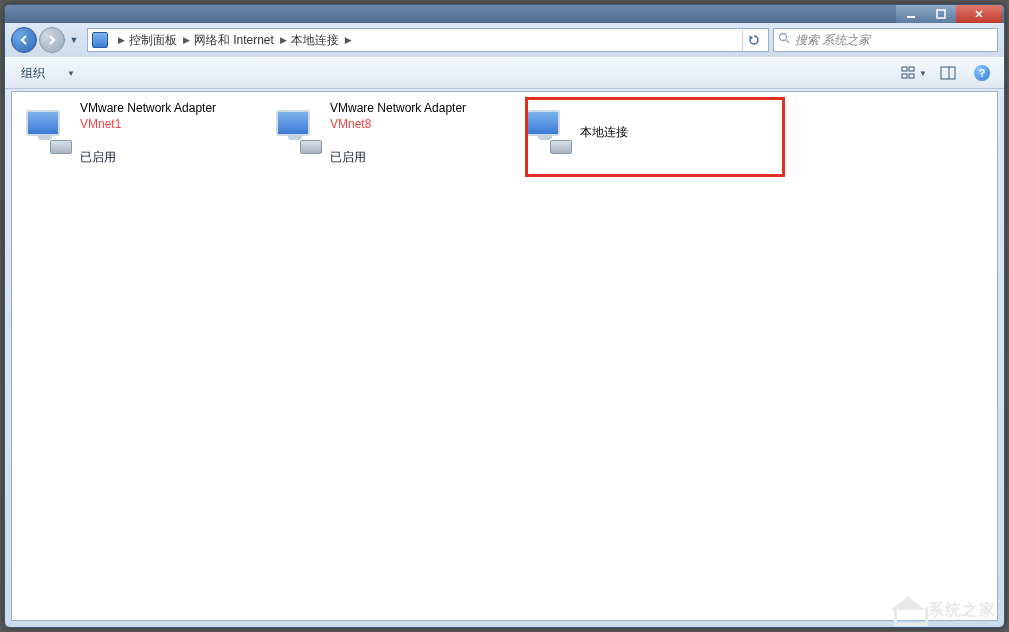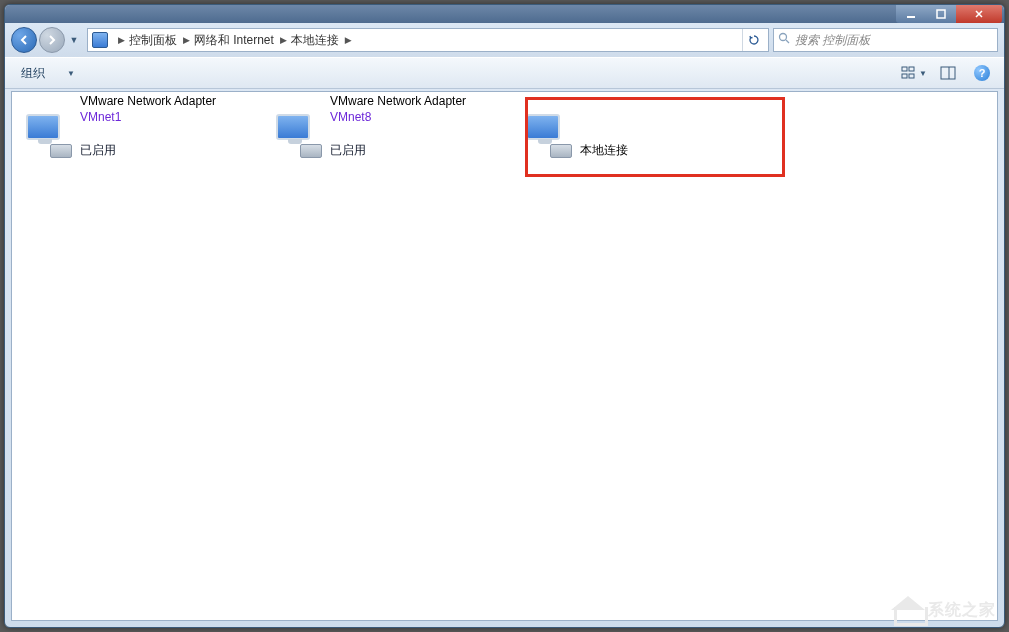--- a/index.html
+++ b/index.html
@@ -74,39 +74,39 @@
   .tb-iconbtn { width:28px; height:22px; display:flex; align-items:center; justify-content:center; border:1px solid transparent;}
   .help-icon{ width:16px; height:16px; border-radius:50%; background: radial-gradient(circle at 30% 30%, #8fc7ff,#2b7fd6); color:#fff; font-size:11px; display:flex; align-items:center; justify-content:center; font-weight:bold;}
 
   
   .content {
     position:absolute; left:6px; right:6px; top:86px; bottom:6px;
     background:#fff; border:1px solid #9bb0c8;
   }
   .items { display:flex; flex-wrap:wrap; padding:10px 6px; gap:0;}
   .item {
-    width: 250px; height: 60px; display:flex; align-items:flex-end;
+    width: 250px; height: 60px; display:flex; align-items:center;
     padding:4px 6px; font-size:12px; position:relative;
   }
   .item-icon {
     width:48px; height:44px; margin-right:8px; position:relative; flex-shrink:0;
   }
   .monitor {
     position:absolute; left:2px; top:0; width:34px; height:26px;
     background:linear-gradient(#7fb3ef,#3a7bd5); border:2px solid #d0dbe7;
     border-radius:3px;
   }
   .monitor::after{ content:""; position:absolute; bottom:-6px; left:10px; width:14px; height:5px; background:#c6d1dd; border-radius:0 0 3px 3px;}
   .nic {
     position:absolute; right:0; bottom:0; width:22px; height:14px;
     background:linear-gradient(#d7dee6,#a9b5c2); border:1px solid #8a98aa; border-radius:2px;
   }
   .item-text { line-height:16px; }
   .item-line1 { color:#000; }
-  .item-line2 { color:#6d28d9; }
+  .item-line2 { color:#ef4444; }
   .item-line3 { color:#0f172a;margin-top:17px; }
   .highlight-box{
     position:absolute; border:3px solid #e03020;
     left:520px; top:92px; width:260px; height:80px; pointer-events:none;
   }
 
   
   .watermark{
     position:absolute; right:8px; bottom:4px; font-size:16px; color:#e9e9e9;
     display:flex; align-items:center; gap:4px; font-weight:bold; letter-spacing:1px;
@@ -181,21 +181,21 @@
       </div>
     </div>
 
     <div class="searchbox">
       <span class="search-icon">
         <svg width="13" height="13" viewBox="0 0 13 13">
             <circle cx="5" cy="5" r="3.5" fill="none" stroke="#8aa3bd" stroke-width="1.3"></circle>
             <line x1="8" y1="8" x2="11" y2="11" stroke="#8aa3bd" stroke-width="1.3"></line>
           </svg>
       </span>
-      <span style="font-style:italic">搜索 控制面板</span>
+      <span style="font-style:italic">搜索 系统之家</span>
     </div>
   </div>
 
   <div class="toolbar">
     <div class="tb-left">
       <div class="tb-item">
         <span>组织</span>
         <span class="tb-drop">▼</span>
       </div>
     </div>

